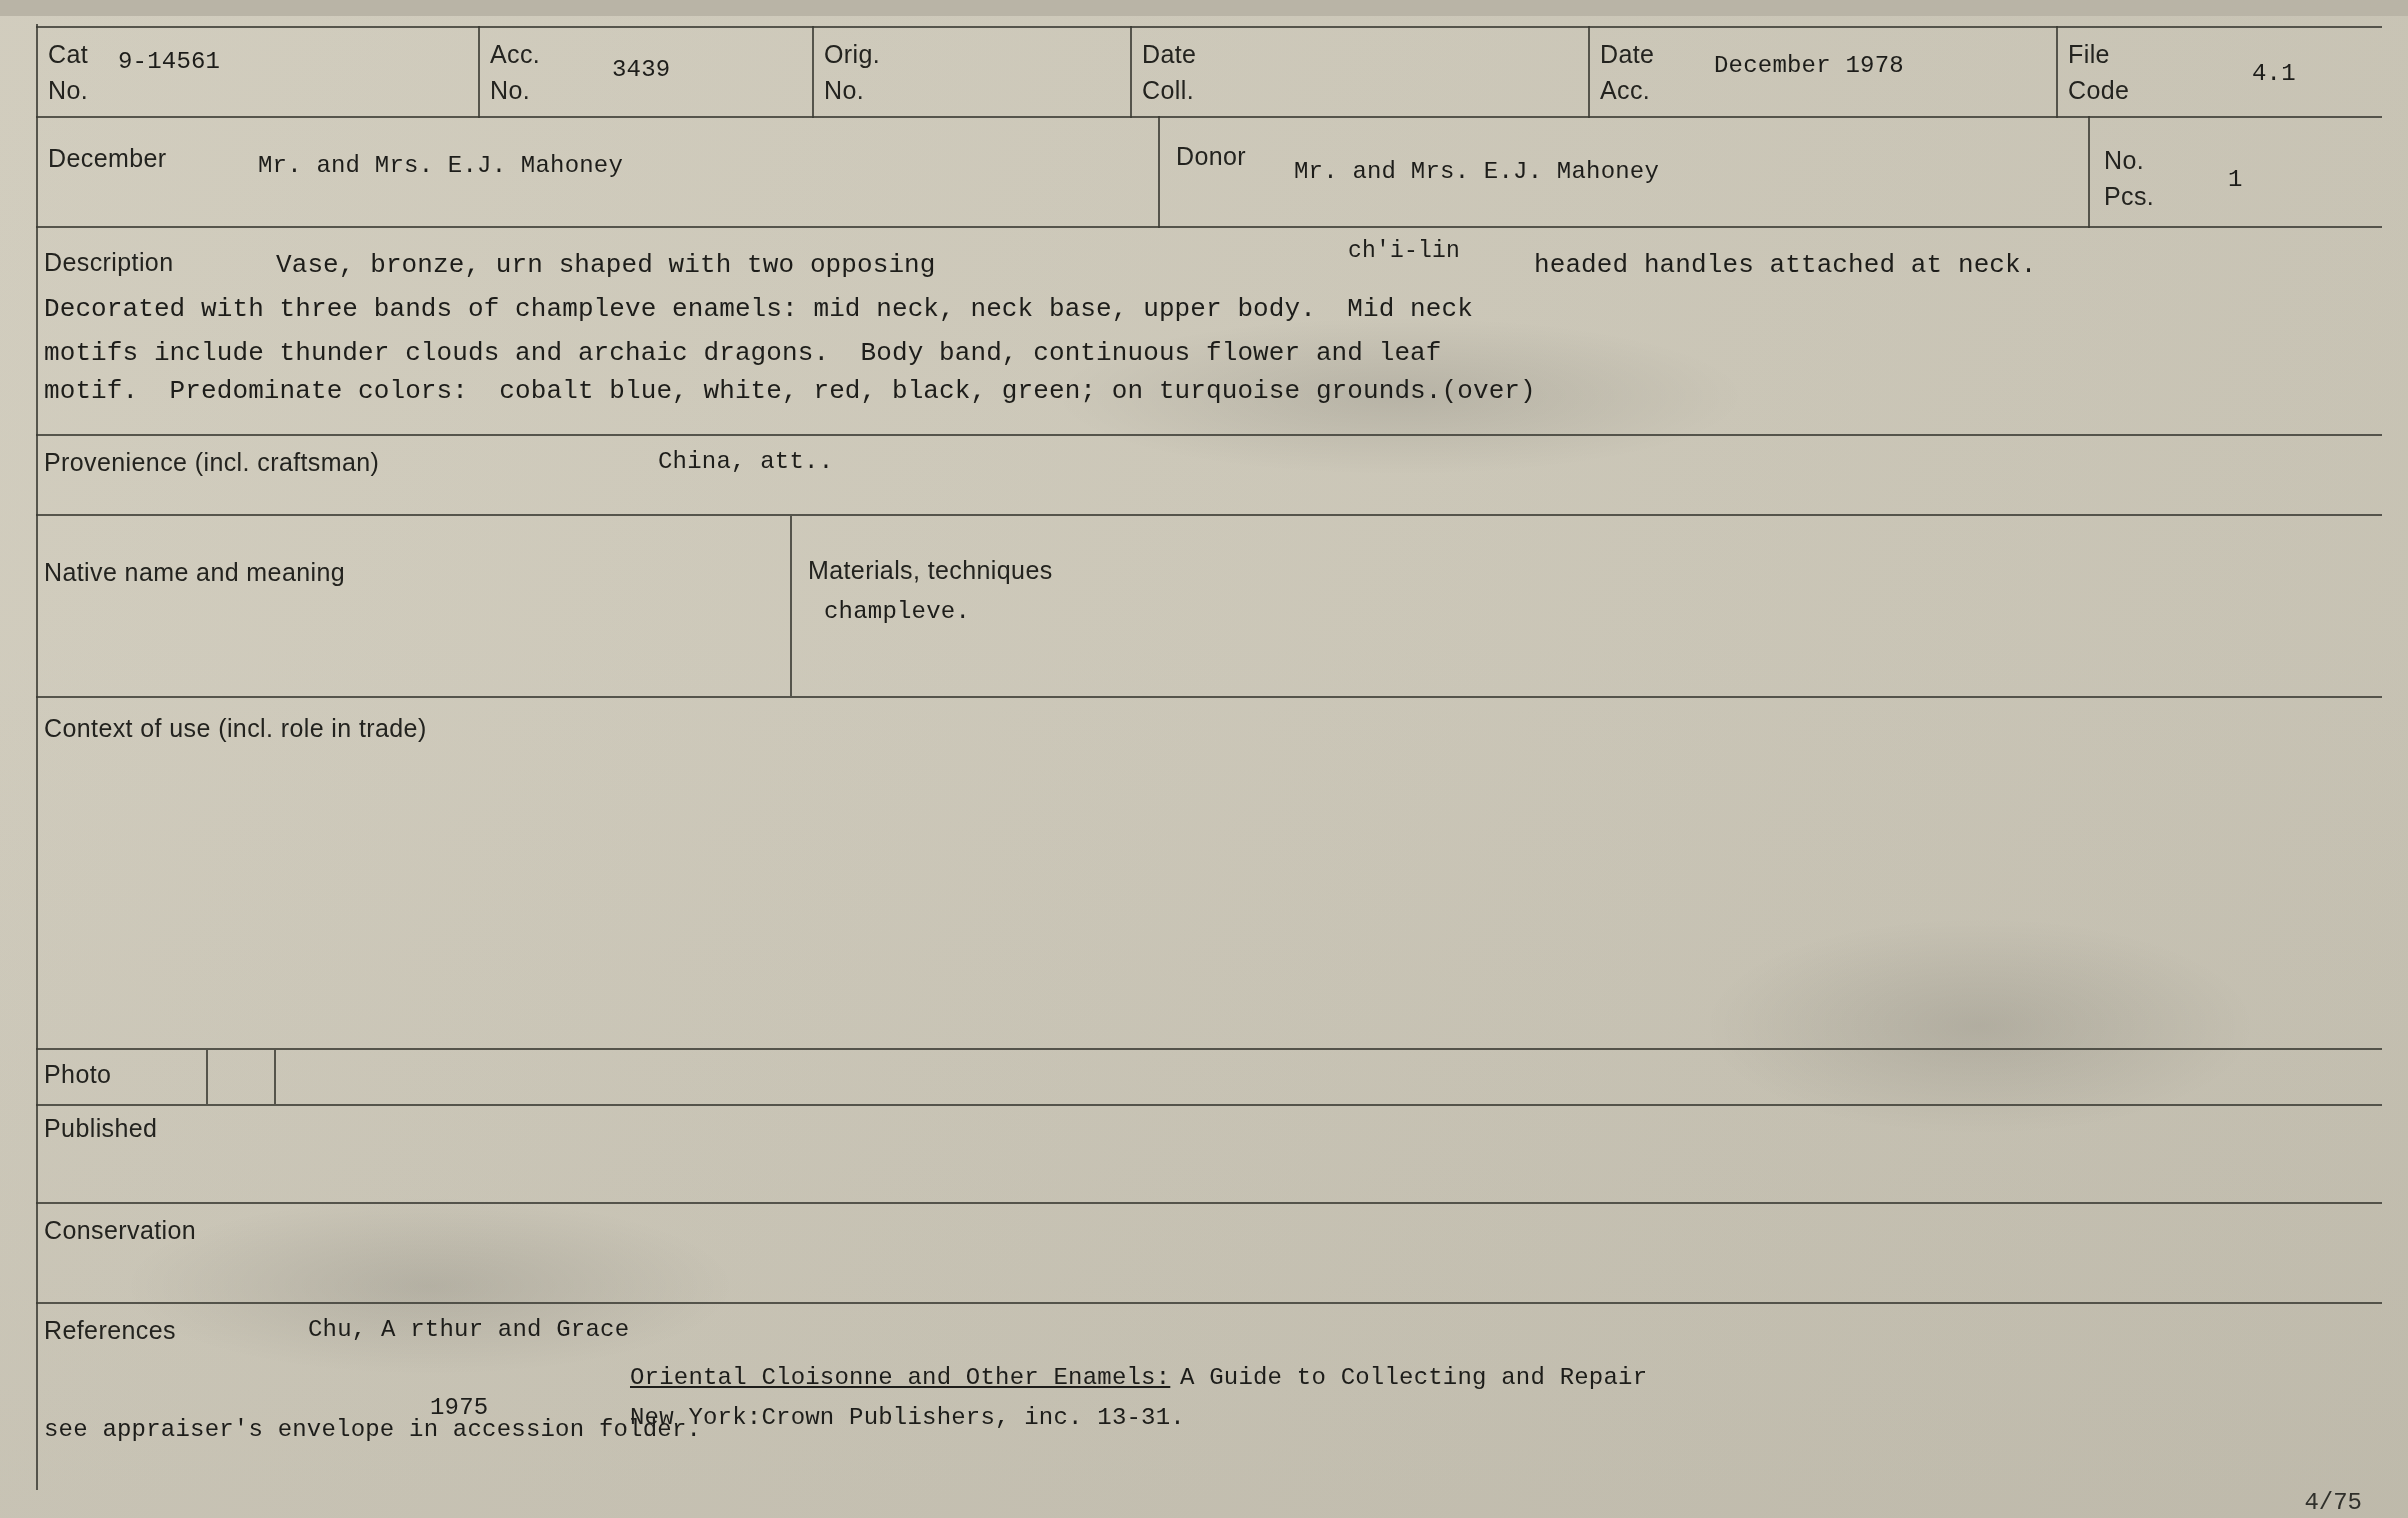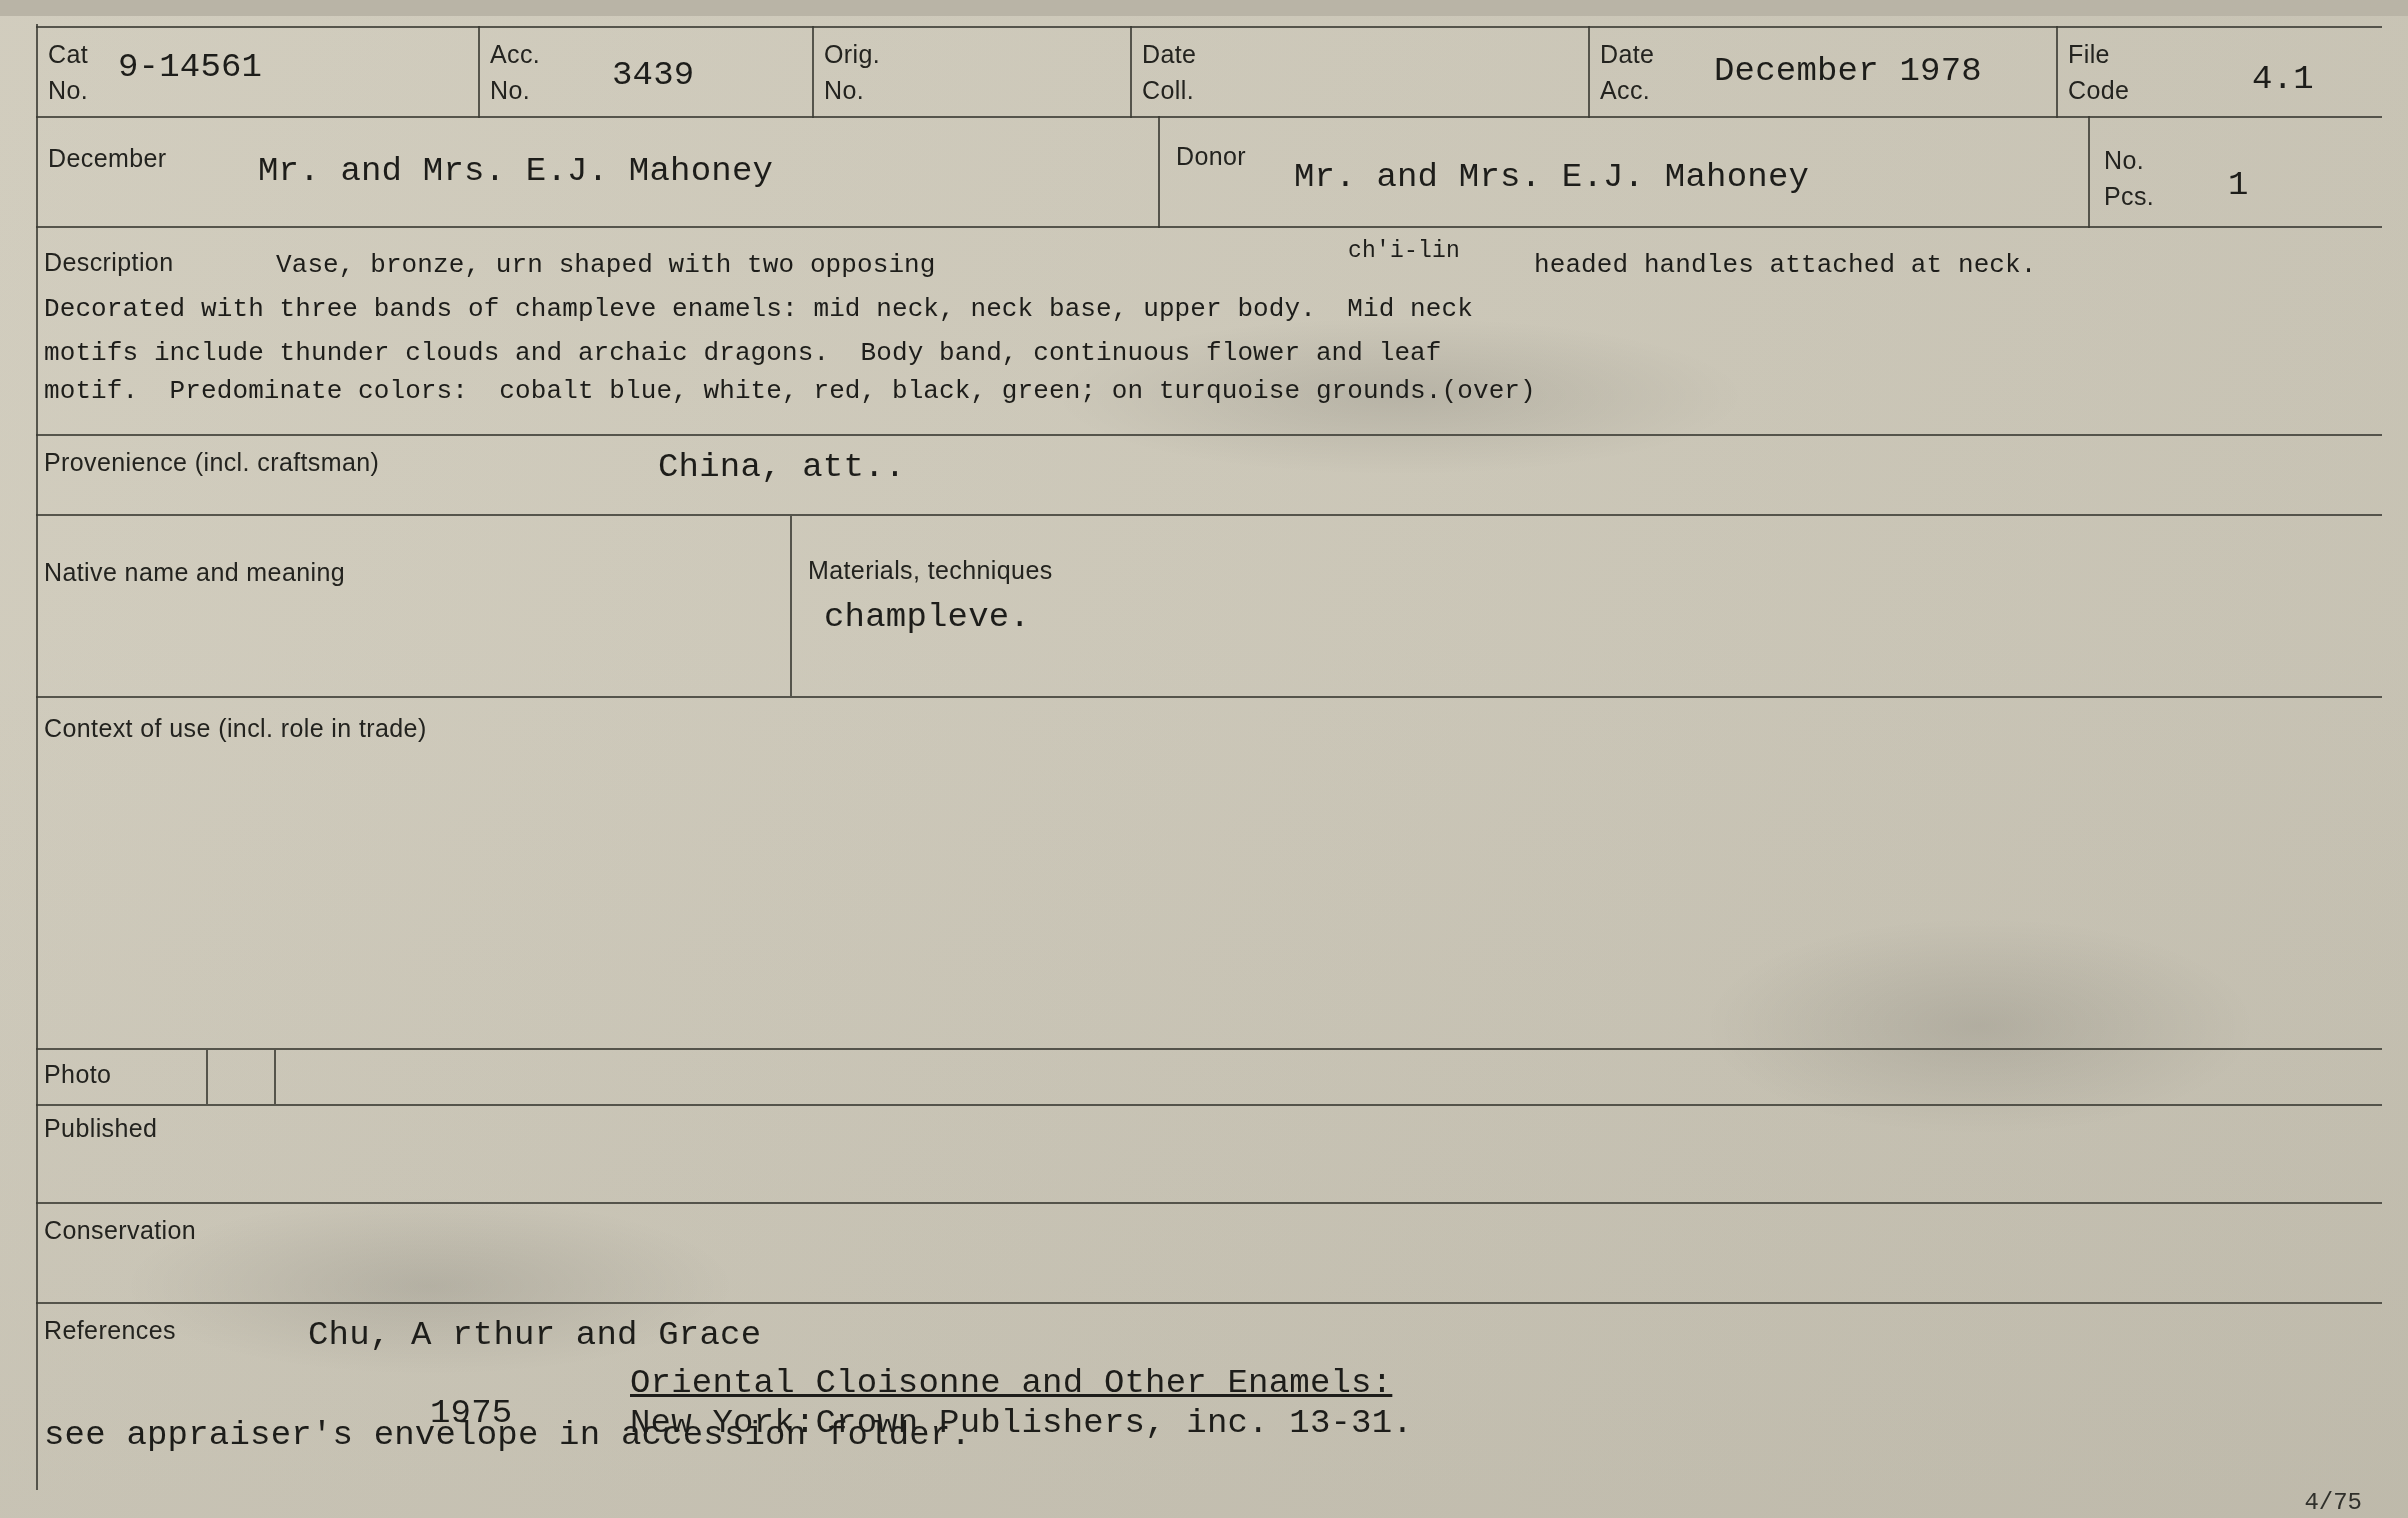--- a/index.html
+++ b/index.html
@@ -42,21 +42,21 @@
     position: absolute;
     font-family: "Liberation Sans", sans-serif;
     font-size: 25px;
     color: #23231f;
     letter-spacing: 0.4px;
     white-space: pre;
   }
   .val {
     position: absolute;
     font-family: "Liberation Mono", monospace;
-    font-size: 34px;
+    font-size: 24px;
     color: #1d1d1a;
     white-space: pre;
     letter-spacing: 0.2px;
   }
   .val.sm { font-size: 23px; }
   .val.under { text-decoration: underline; }
 
   .desc-line {
     position: absolute;
     font-family: "Liberation Mono", monospace;
@@ -177,18 +177,19 @@
   <div class="hline" style="left:36px;top:1186px;width:2346px;"></div>
 
   <div class="lbl" style="left:44px;top:1200px;">Conservation</div>
   <div class="val" style="left:340px;top:1200px;"></div>
   <div class="hline" style="left:36px;top:1286px;width:2346px;"></div>
 
   <div class="lbl" style="left:44px;top:1300px;">References</div>
   <div class="val" style="left:308px;top:1300px;">Chu, A rthur and Grace</div>
   <div class="val" style="left:430px;top:1348px;margin-top:30px;">1975</div>
   <div class="val under" style="left:630px;top:1348px;">Oriental Cloisonne and Other Enamels:</div>
+  <div class="val" style="left:1180px;top:1348px;">A Guide to Collecting and Repair</div>
   <div class="val" style="left:630px;top:1388px;">New York:Crown Publishers, inc. 13-31.</div>
   <div class="val" style="left:44px;top:1400px;">see appraiser's envelope in accession folder.</div>
 
   <div class="footer-num">4/75</div>
 
 </div>
 
 </body></html>

